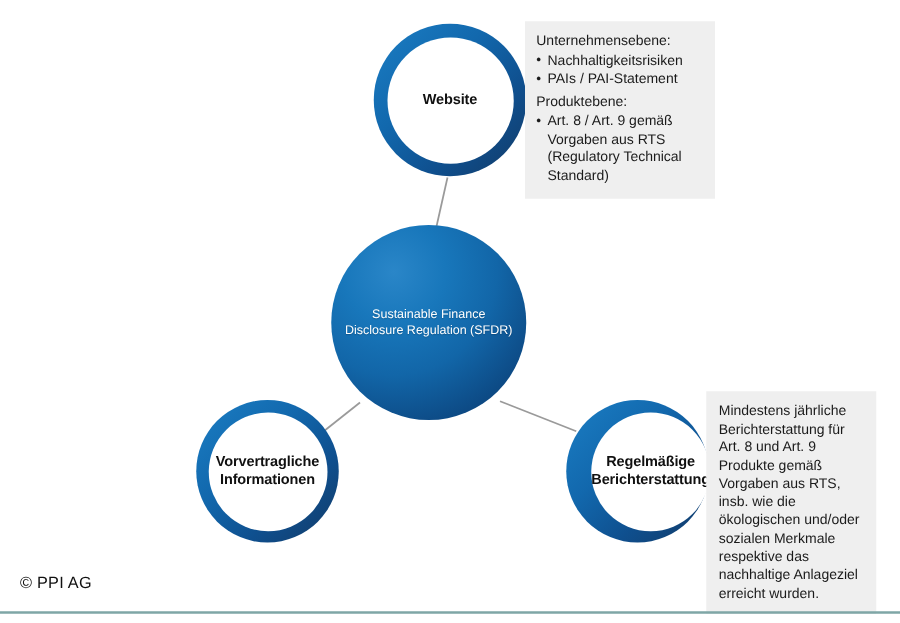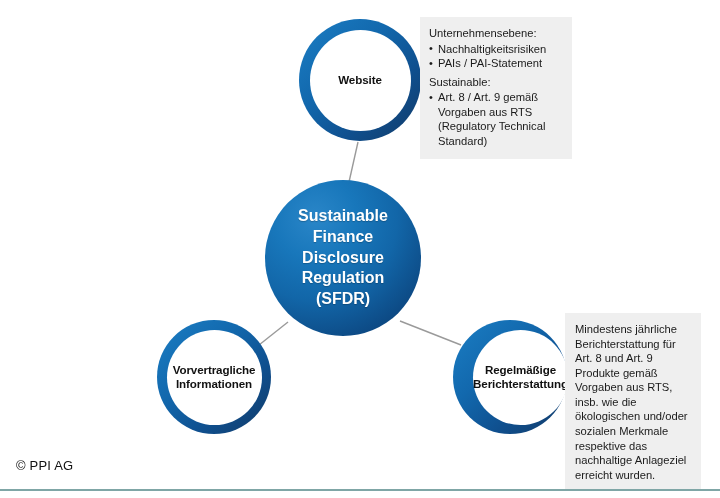--- a/index.html
+++ b/index.html
@@ -155,22 +155,22 @@
     border-radius: 50%;
     background: radial-gradient(circle at 32% 24%, #2a86c8 0%, #1877bb 26%, #1266a8 52%, #0d4b86 78%, #0b3562 100%);
     display: flex;
     align-items: center;
     justify-content: center;
     text-align: center;
     box-sizing: border-box;
   }
   #hub .hub-label {
     color: #ffffff;
-    font-weight: bold;
-    font-size: 16px;
+    font-weight: normal;
+    font-size: 10px;
     line-height: 1.30;
     text-shadow: 0 1px 1px rgba(0,0,0,0.22);
     padding: 0 10px;
   }
 
   
   #footer-copyright {
     position: absolute;
     left: 16px;
     top: 458px;
@@ -203,21 +203,21 @@
       <span class="ring-label">Website</span>
     </div>
   </div>
 
   <div class="panel" id="panel-website">
     <p class="p-head">Unternehmensebene:</p>
     <ul>
       <li>Nachhaltigkeitsrisiken</li>
       <li>PAIs / PAI-Statement</li>
     </ul>
-    <p class="p-head">Sustainable:</p>
+    <p class="p-head">Produktebene:</p>
     <ul>
       <li>Art. 8 / Art. 9 gemäß Vorgaben aus RTS (Regulatory Technical Standard)</li>
     </ul>
   </div>
 
   <div id="hub">
     <span class="hub-label">Sustainable Finance Disclosure Regulation (SFDR)</span>
   </div>
 
   <div class="ring" id="circle-precontract">

